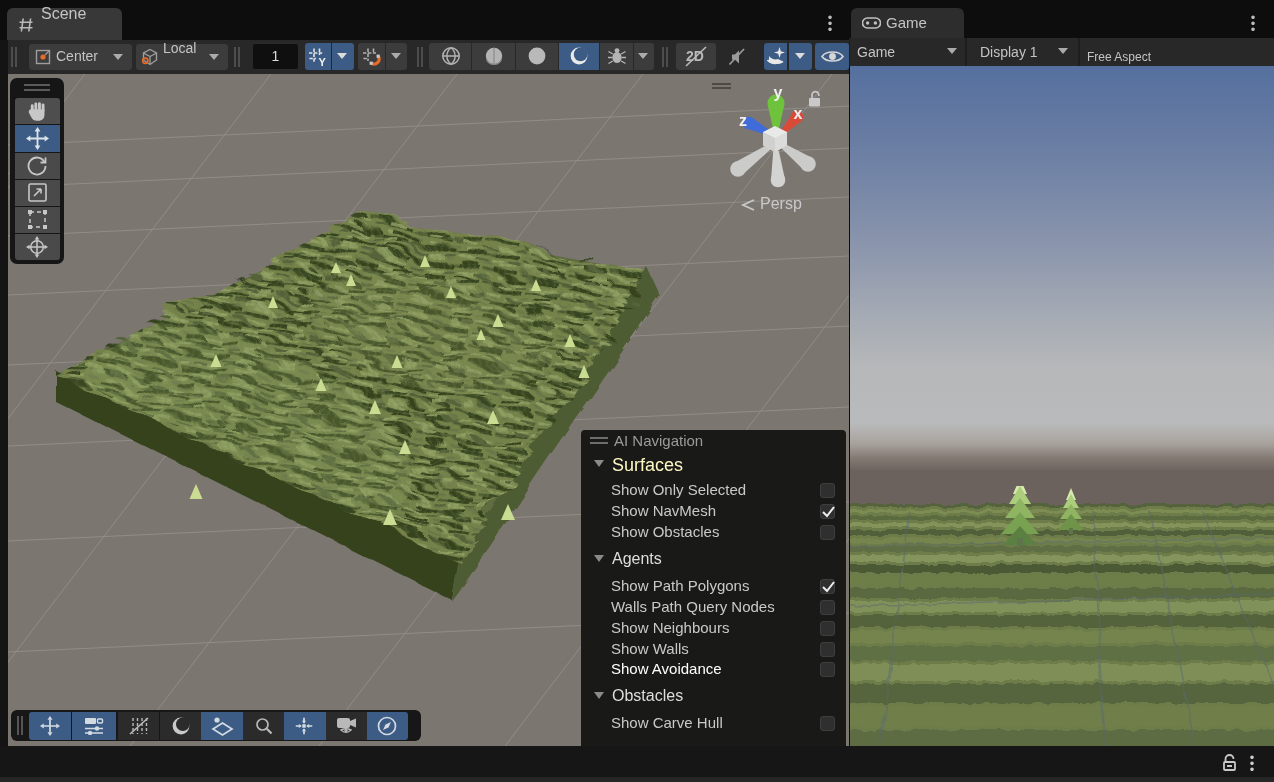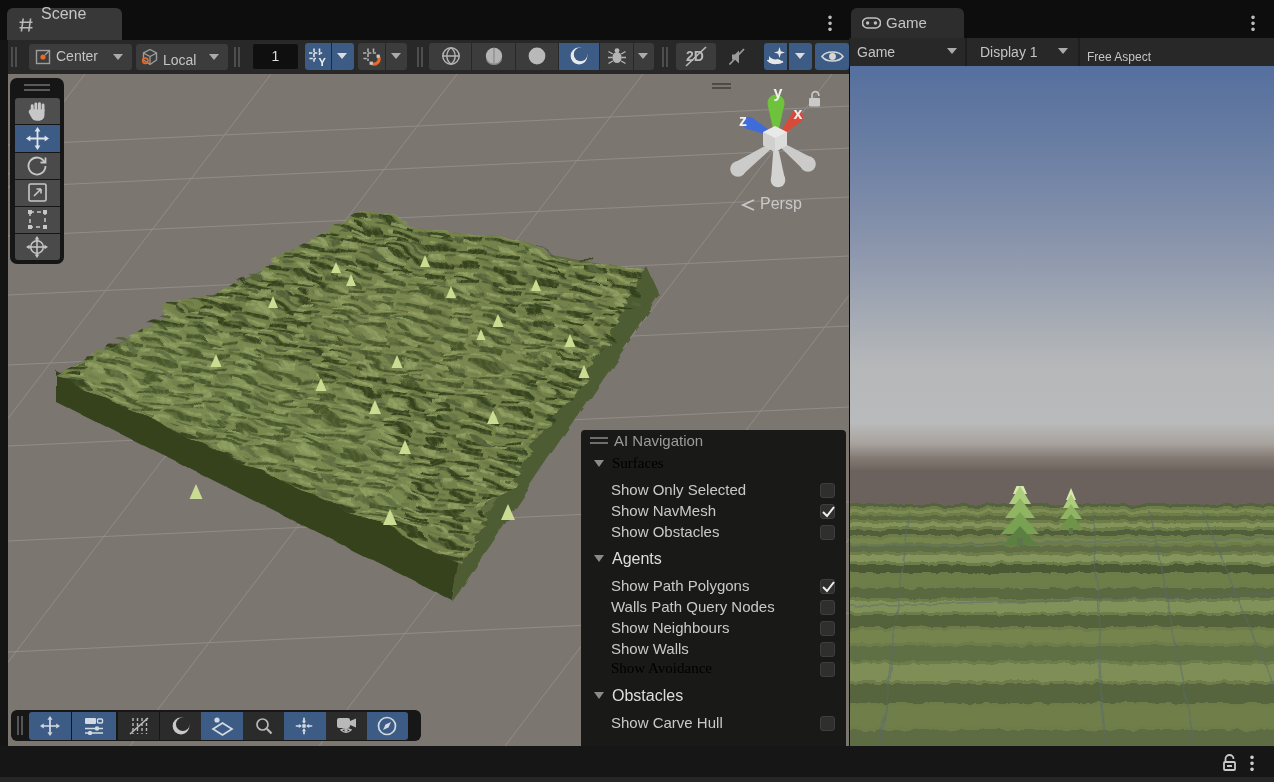--- a/index.html
+++ b/index.html
@@ -36,21 +36,21 @@
   </svg>
   <div class="abs txt" style="left:56px;top:48px;font-size:14px;">Center</div>
   <div class="abs" style="left:113px;top:54px;width:0;height:0;border-left:5px solid transparent;border-right:5px solid transparent;border-top:6px solid #ababab;"></div>
 
   <div class="abs" style="left:136px;top:44px;width:92px;height:26px;background:#3c3c3c;border-radius:3px;"></div>
   <svg class="abs" style="left:141px;top:48px" width="18" height="18" viewBox="0 0 18 18">
     <path d="M9 1.5 L15.5 5 L15.5 12 L9 16.5 L2.5 12 L2.5 5 Z" fill="none" stroke="#9d9d9d" stroke-width="1.4"></path>
     <path d="M2.8 5.2 L9 8.6 L15.2 5.2 M9 8.6 L9 16" fill="none" stroke="#9d9d9d" stroke-width="1.3"></path>
     <circle cx="4.3" cy="12.8" r="2.6" fill="none" stroke="#e66a28" stroke-width="1.7"></circle>
   </svg>
-  <div class="abs txt" style="left:163px;top:52px;font-size:14px;">Local</div>
+  <div class="abs txt" style="left:163px;top:40px;font-size:14px;">Local</div>
   <div class="abs" style="left:209px;top:54px;width:0;height:0;border-left:5px solid transparent;border-right:5px solid transparent;border-top:6px solid #ababab;"></div>
 
   <div class="abs" style="left:234px;top:47px;width:2px;height:20px;background:#4d4d4d;"></div>
   <div class="abs" style="left:238px;top:47px;width:2px;height:20px;background:#4d4d4d;"></div>
 
   <div class="abs" style="left:252px;top:43px;width:47px;height:27px;background:#0f0f10;border:1px solid #2a2a2a;border-radius:3px;color:#dedede;font-size:14px;text-align:center;line-height:25px;">1</div>
 
   <div class="abs" style="left:305px;top:43px;width:26px;height:27px;background:#3d5c85;border-radius:3px 0 0 3px;"></div>
   <svg class="abs" style="left:309px;top:48px" width="18" height="18" viewBox="0 0 18 18">
     <g stroke="#e4e4e4" stroke-width="1.6" fill="none" stroke-dasharray="3.4 1.5">
@@ -347,31 +347,31 @@
         <path d="M22 11 L18.5 8.7 L18.5 13.3 Z"></path>
         <path d="M11 22 L13.3 18.5 L8.7 18.5 Z"></path>
       </g>
     </svg>
 
     <div class="abs" style="left:573px;top:356px;width:265px;height:316px;background:rgba(21,21,21,0.96);border-radius:4px 4px 0 0;"></div>
     <div class="abs" style="left:582px;top:363px;width:18px;height:2px;background:#6e6e6e;"></div>
     <div class="abs" style="left:582px;top:368px;width:18px;height:2px;background:#6e6e6e;"></div>
     <div class="abs" style="left:606px;top:358px;color:#9b9b9b;font-size:15px;">AI Navigation</div>
     <div class="abs" style="left:586px;top:386px;width:0;height:0;border-left:5.5px solid transparent;border-right:5.5px solid transparent;border-top:7px solid #8a8a8a;"></div>
-    <div class="abs" style="left:604px;top:381px;color:#000000;font-size:15px;font-family:Liberation Serif, serif;">Surfaces</div>
+    <div class="abs" style="left:604px;top:381px;color:#fef9c3;font-size:18px;">Surfaces</div>
     <div class="abs" style="left:603px;top:407px;color:#c9c9c9;font-size:15px;">Show Only Selected</div>
     <div class="abs" style="left:603px;top:428px;color:#c9c9c9;font-size:15px;">Show NavMesh</div>
     <div class="abs" style="left:603px;top:449px;color:#c9c9c9;font-size:15px;">Show Obstacles</div>
     <div class="abs" style="left:586px;top:481px;width:0;height:0;border-left:5.5px solid transparent;border-right:5.5px solid transparent;border-top:7px solid #8a8a8a;"></div>
     <div class="abs" style="left:604px;top:476px;color:#dedede;font-size:16px;">Agents</div>
     <div class="abs" style="left:603px;top:503px;color:#c9c9c9;font-size:15px;">Show Path Polygons</div>
     <div class="abs" style="left:603px;top:524px;color:#c9c9c9;font-size:15px;">Walls Path Query Nodes</div>
     <div class="abs" style="left:603px;top:545px;color:#c9c9c9;font-size:15px;">Show Neighbours</div>
     <div class="abs" style="left:603px;top:566px;color:#c9c9c9;font-size:15px;">Show Walls</div>
-    <div class="abs" style="left:603px;top:586px;color:#000000;font-size:15px;font-family:Liberation Serif, serif;">Show Avoidance</div>
+    <div class="abs" style="left:603px;top:586px;color:#ffffff;font-size:15px;">Show Avoidance</div>
     <div class="abs" style="left:586px;top:618px;width:0;height:0;border-left:5.5px solid transparent;border-right:5.5px solid transparent;border-top:7px solid #8a8a8a;"></div>
     <div class="abs" style="left:604px;top:613px;color:#dedede;font-size:16px;">Obstacles</div>
     <div class="abs" style="left:603px;top:640px;color:#c9c9c9;font-size:15px;">Show Carve Hull</div>
 
     <div class="abs" style="left:812px;top:409px;width:15px;height:15px;background:#2f2f2f;border:1px solid #3e3e3e;border-radius:3px;"></div>
     <div class="abs" style="left:812px;top:430px;width:15px;height:15px;background:#2f2f2f;border:1px solid #3e3e3e;border-radius:3px;"></div>
     <svg class="abs" style="left:812px;top:429px" width="17" height="17" viewBox="0 0 17 17">
         <path d="M3 9 L7 13 L14 4" fill="none" stroke="#eee" stroke-width="2"></path>
       </svg>
     <div class="abs" style="left:812px;top:451px;width:15px;height:15px;background:#2f2f2f;border:1px solid #3e3e3e;border-radius:3px;"></div>

